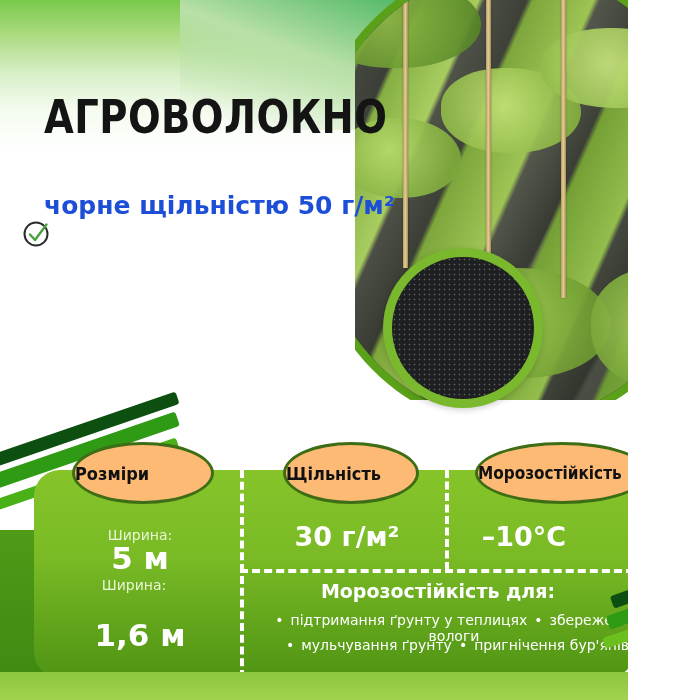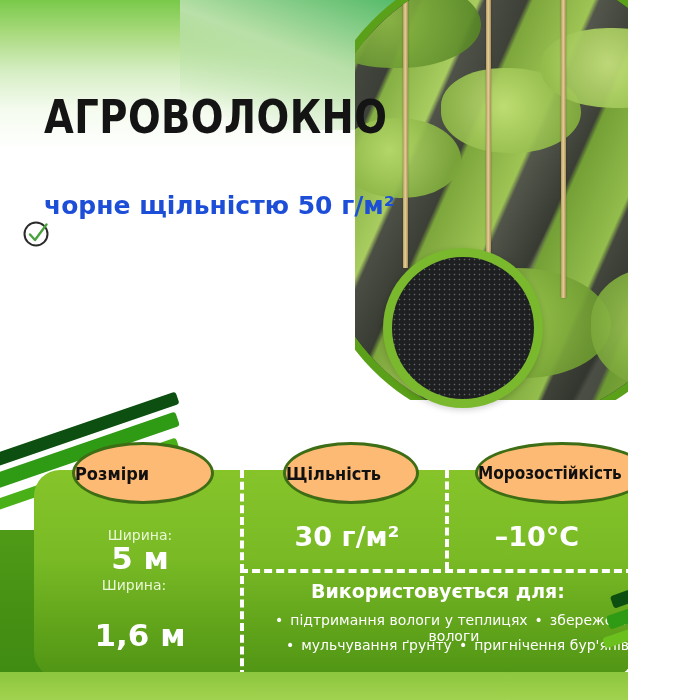--- a/index.html
+++ b/index.html
@@ -85,21 +85,21 @@
   .b3{left:475px;top:442px;width:168px;height:56px;font-size:17px;}
 
   .lbl{position:absolute;color:#eaf7d7;font-size:14px;font-family:"DejaVu Sans",sans-serif;text-align:center;}
   .val{position:absolute;color:#ffffff;font-weight:700;text-align:center;
     font-family:"DejaVu Sans",sans-serif;}
   .len-lbl{left:58px;top:527px;width:164px;}
   .len-val{left:58px;top:540px;width:164px;font-size:31px;}
   .wid-lbl{left:52px;top:577px;width:164px;}
   .wid-val{left:58px;top:590px;width:164px;font-size:31px;margin-top:27px;}
   .dens-val{left:258px;top:521px;width:178px;font-size:27px;}
-  .frost-val{left:451px;top:521px;width:172px;font-size:27px;}
+  .frost-val{left:438px;top:521px;width:172px;font-size:27px;}
 
   .use-title{position:absolute;left:248px;top:580px;width:380px;text-align:center;color:#fff;
     font-weight:700;font-size:19px;font-family:"DejaVu Sans",sans-serif;}
   .use-row{position:absolute;color:#fff;font-size:14px;font-family:"DejaVu Sans",sans-serif;text-align:center;}
   .ur1{left:244px;top:612px;width:420px;}
   .ur2{left:244px;top:637px;width:420px;}
   .dot{padding:0 7px;}
 </style>
 </head>
 <body>
@@ -169,23 +169,23 @@
   </div>
 
   <div class="lbl len-lbl">Ширина:</div>
   <div class="val len-val">5 м</div>
   <div class="lbl wid-lbl">Ширина:</div>
   <div class="val wid-val">1,6 м</div>
 
   <div class="val dens-val">30 г/м²</div>
   <div class="val frost-val">–10°C</div>
 
-  <div class="use-title">Використовується для:</div>
+  <div class="use-title">Морозостійкість для:</div>
   <div class="use-row ur1">
-    <span class="dot">•</span><span>підтримання вологи у теплицях</span><span class="dot">•</span><span>збереження вологи</span>
+    <span class="dot">•</span><span>підтримання ґрунту у теплицях</span><span class="dot">•</span><span>збереження вологи</span>
   </div>
   <div class="use-row ur2">
     <span class="dot">•</span><span>мульчування ґрунту</span><span class="dot">•</span><span>пригнічення бур'янів</span>
   </div>
 
   <div class="sw sw-r1"></div>
   <div class="sw sw-r2"></div>
   <div class="sw sw-r3"></div>
 
   <div class="bottom-band"></div>

